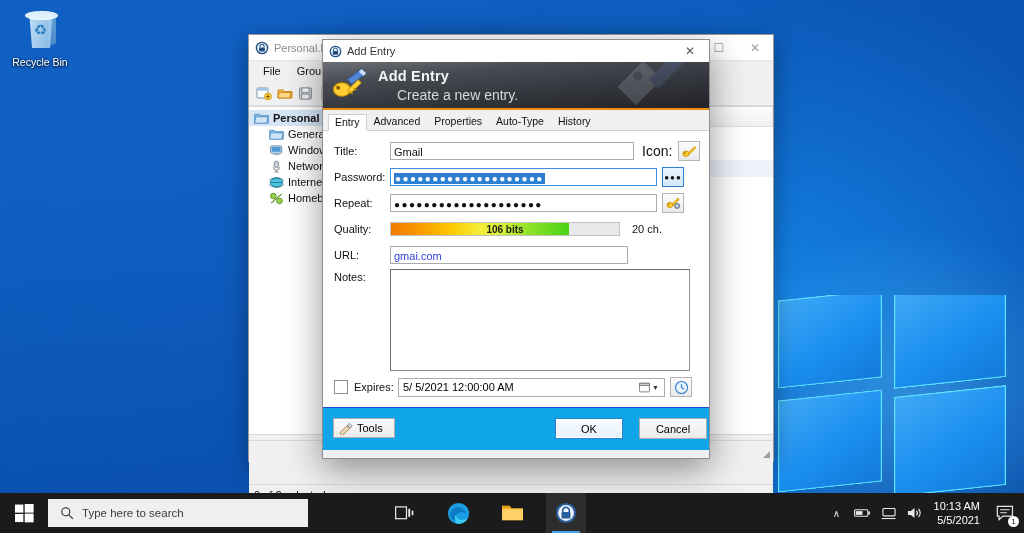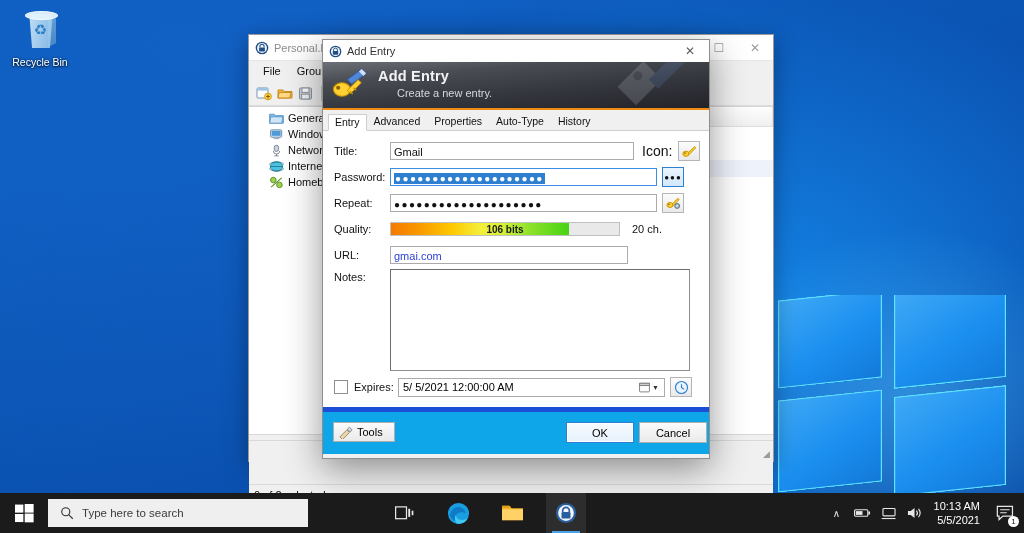--- a/index.html
+++ b/index.html
@@ -102,30 +102,30 @@
     height:46px;position:relative;overflow:hidden;
     background:linear-gradient(175deg,#6e7078 0%,#4a4c54 26%,#36383f 58%,#222329 100%);
     border-bottom:2px solid #ef8a12;
   }
   #dlg .banner .ghost{
     position:absolute;right:16px;top:-14px;width:92px;height:74px;opacity:.22;
   }
   #dlg .banner .bicon{position:absolute;left:9px;top:6px;width:36px;height:34px;}
   #dlg .banner h1{margin:0;position:absolute;left:55px;top:6px;color:#f2f3f5;
                   font-size:14.5px;font-weight:bold;letter-spacing:.2px;}
-  #dlg .banner p{margin:0;position:absolute;left:74px;top:25px;color:#d6d8dc;font-size:11px;}
+  #dlg .banner p{margin:0;position:absolute;left:74px;top:25px;color:#d6d8dc;font-size:14px;}
 
   #dlg .tabrow{height:16px;background:#f0f0f0;display:flex;align-items:flex-end;
                padding:4px 0 0 5px;border-bottom:1px solid #cfcfcf;}
   #dlg .tab{height:15px;line-height:15px;padding:0 6px;font-size:10.5px;color:#111;
             border:1px solid transparent;}
   #dlg .tab.act{background:#fff;border:1px solid #cfcfcf;border-bottom-color:#fff;margin-bottom:-1px;}
 
   #dlg .page{background:#fff;height:266px;padding:10px 0 0 0;position:relative;
-             border-bottom:5px solid #1d4ed8;}
+             border-bottom:1px solid #1d4ed8;}
   .frow{display:flex;align-items:center;height:20px;margin-bottom:6px;padding-left:11px;}
   .flbl{width:56px;font-size:11px;color:#111;flex:none;}
   .fin{height:18px;border:1px solid #ababab;background:#fff;font-size:11px;color:#111;
        padding:0 3px;line-height:18px;box-sizing:border-box;overflow:hidden;white-space:nowrap;}
   .fin.focus{border:1px solid #3a8ee6;}
   .sqbtn{width:22px;height:20px;border:1px solid #b5b5b5;background:linear-gradient(180deg,#fcfcfc,#e9e9e9);
          display:flex;align-items:center;justify-content:center;box-sizing:border-box;flex:none;}
   .sqbtn.focus{border:1px solid #2f7fd1;background:linear-gradient(180deg,#eaf4fd,#d3e8fb);}
   .pwsel{background:#2f7fd1;color:#fff;letter-spacing:1.4px;font-size:10px;padding:0 1px;}
   .pwplain{color:#111;letter-spacing:1.4px;font-size:10px;}
@@ -145,21 +145,21 @@
         display:flex;align-items:center;padding-left:4px;box-sizing:border-box;position:relative;}
   .dtin .drop{position:absolute;right:0;top:0;width:30px;height:17px;display:flex;
               align-items:center;justify-content:center;gap:2px;}
   .rbtn{width:22px;height:20px;border:1px solid #b5b5b5;background:linear-gradient(180deg,#fcfcfc,#e9e9e9);
         display:flex;align-items:center;justify-content:center;margin-left:5px;box-sizing:border-box;}
 
   #dlg .foot{height:42px;background:#0ea5e9;position:relative;}
   .toolsbtn{position:absolute;left:10px;top:10px;width:62px;height:20px;
             border:1px solid #adadad;background:linear-gradient(180deg,#fbfbfb,#eaeaea);
             display:flex;align-items:center;gap:4px;padding-left:5px;font-size:11px;box-sizing:border-box;}
-  .okbtn{position:absolute;left:243px;top:10px;width:68px;height:21px;
+  .okbtn{position:absolute;left:232px;top:10px;width:68px;height:21px;
          border:1px solid #2f7fd1;background:linear-gradient(180deg,#f7fbff,#e6f1fb);
          display:flex;align-items:center;justify-content:center;font-size:11px;box-sizing:border-box;
          box-shadow:0 0 0 1px #fff inset;}
   .cancelbtn{position:absolute;left:316px;top:10px;width:68px;height:21px;
          border:1px solid #adadad;background:linear-gradient(180deg,#fbfbfb,#eaeaea);
          display:flex;align-items:center;justify-content:center;font-size:11px;box-sizing:border-box;}
 
   
   #taskbar{position:absolute;left:0;bottom:0;width:1024px;height:40px;background:#1b1b1b;display:flex;align-items:center;}
   #startbtn{width:48px;height:40px;display:flex;align-items:center;justify-content:center;}
@@ -238,20 +238,27 @@
         <circle cx="4.3" cy="9.6" r="2.7" fill="#ffd24a" stroke="#c79a14"></circle>
         <circle cx="3.7" cy="9.0" r="0.8" fill="#7a5c00"></circle>
         <path d="M6.3 8.2 12.6 2.3l1.6 1.6L8 10.1z" fill="#ffd24a" stroke="#c79a14"></path>
         <circle cx="12.2" cy="11.2" r="3.2" fill="#8ed35a" stroke="#4f8f26"></circle>
         <path d="M12.2 9.2v4M10.2 11.2h4" stroke="#24581a" stroke-width="1.2"></path>
       </svg>
     </div>
 
     <div class="body">
       <div class="tree">
+        <div class="tnode sel">
+          <svg class="gi" viewBox="0 0 16 14">
+            <path d="M0.6 2.4h5l1.3 1.5H15.4V12H0.6z" fill="#7fbce8" stroke="#4a88bd" stroke-width=".8"></path>
+            <path d="M1.8 5.2h13.2L13.6 12H0.6z" fill="#cfe6f8" stroke="#4a88bd" stroke-width=".8"></path>
+          </svg>
+          <span>Personal</span>
+        </div>
         <div class="tnode child">
           <svg class="gi" viewBox="0 0 16 14">
             <path d="M0.6 2.4h5l1.3 1.5H15.4V12H0.6z" fill="#7fbce8" stroke="#4a88bd" stroke-width=".8"></path>
             <path d="M1.8 5.2h13.2L13.6 12H0.6z" fill="#cfe6f8" stroke="#4a88bd" stroke-width=".8"></path>
           </svg>
           <span>General</span>
         </div>
         <div class="tnode child">
           <svg class="gi" viewBox="0 0 16 14">
             <rect x="1.6" y="2" width="12" height="8" rx="1" fill="#cfe2f2" stroke="#6e8ba8"></rect>

